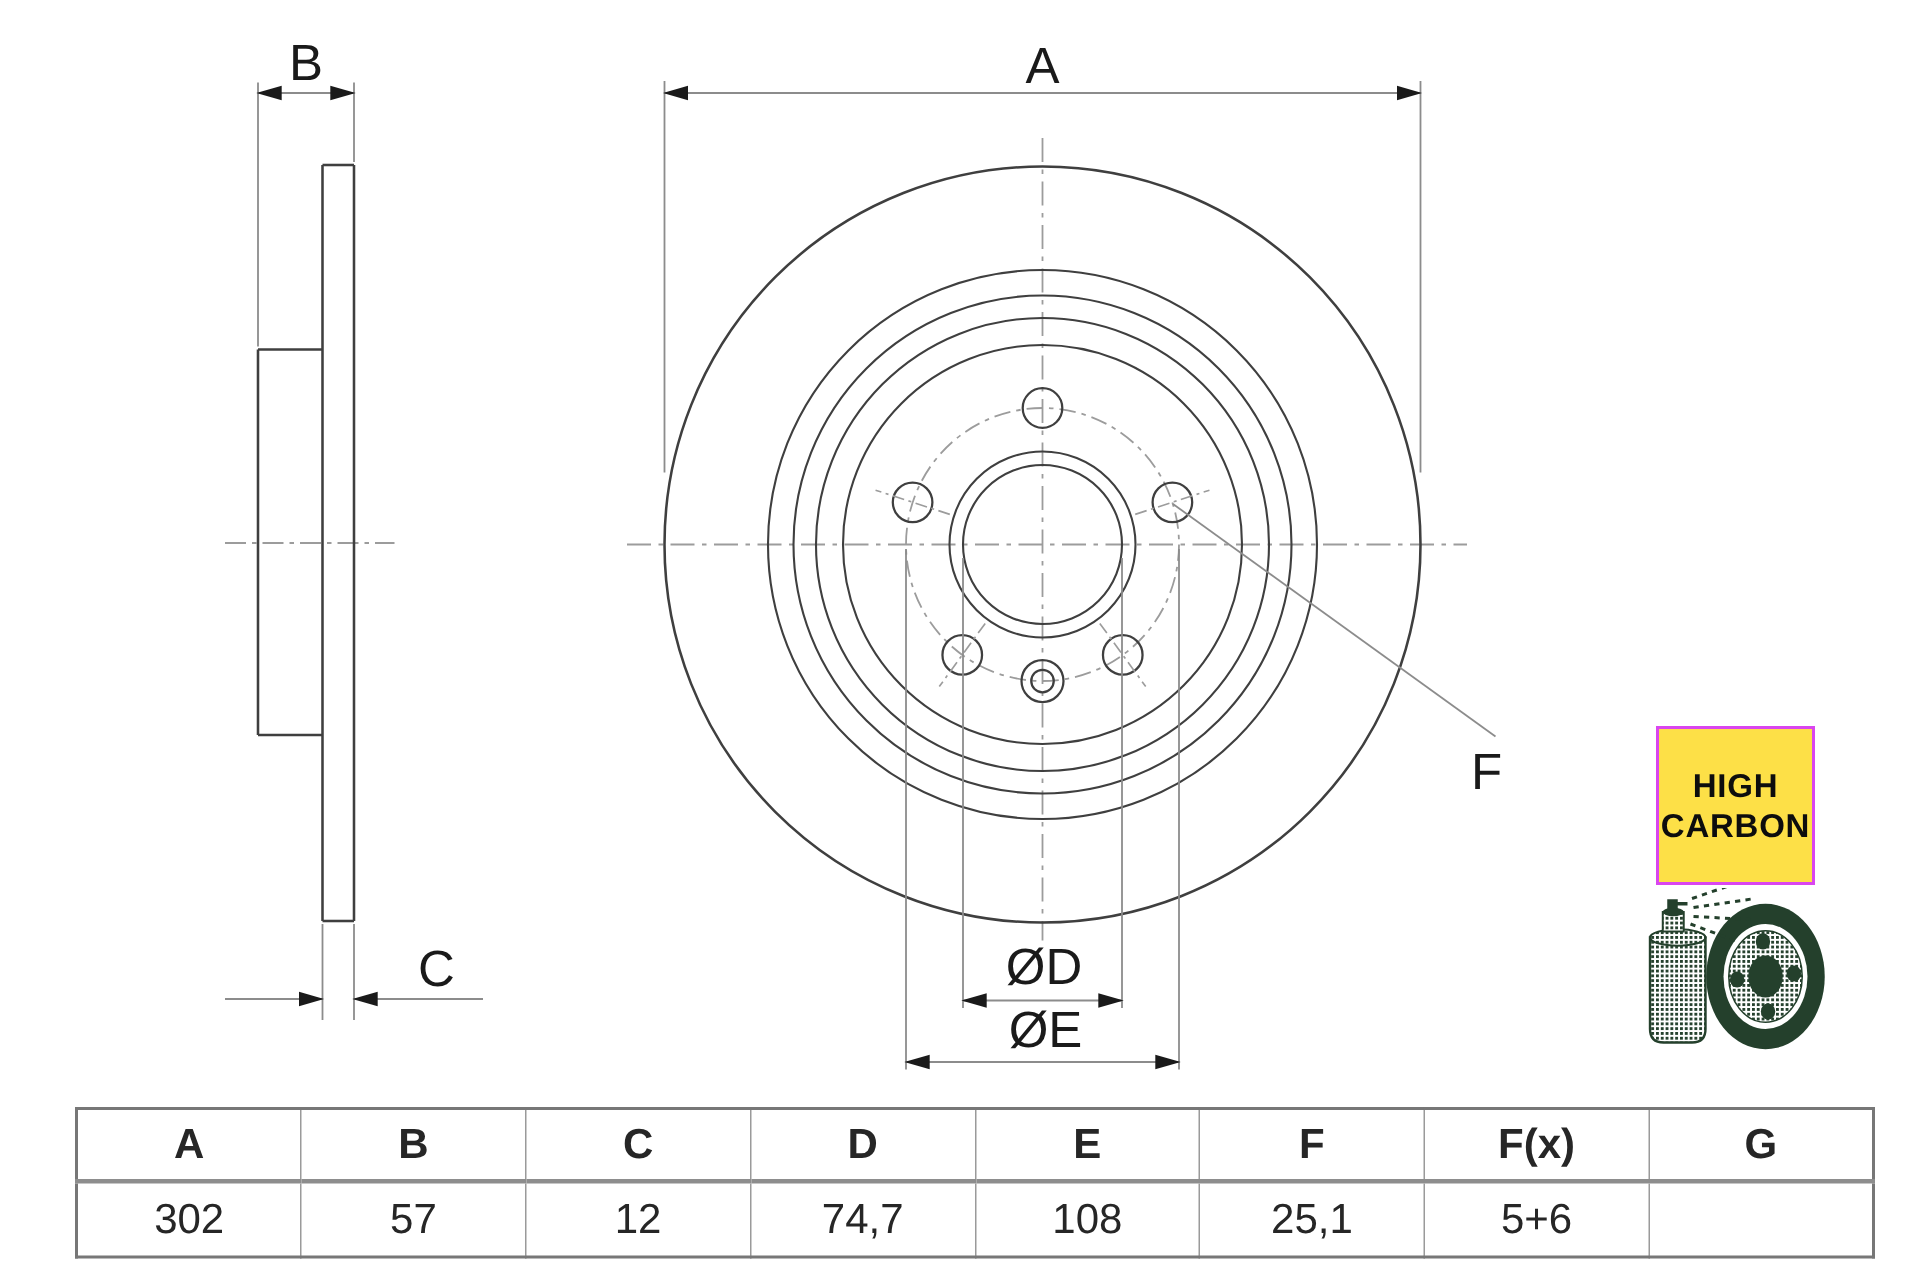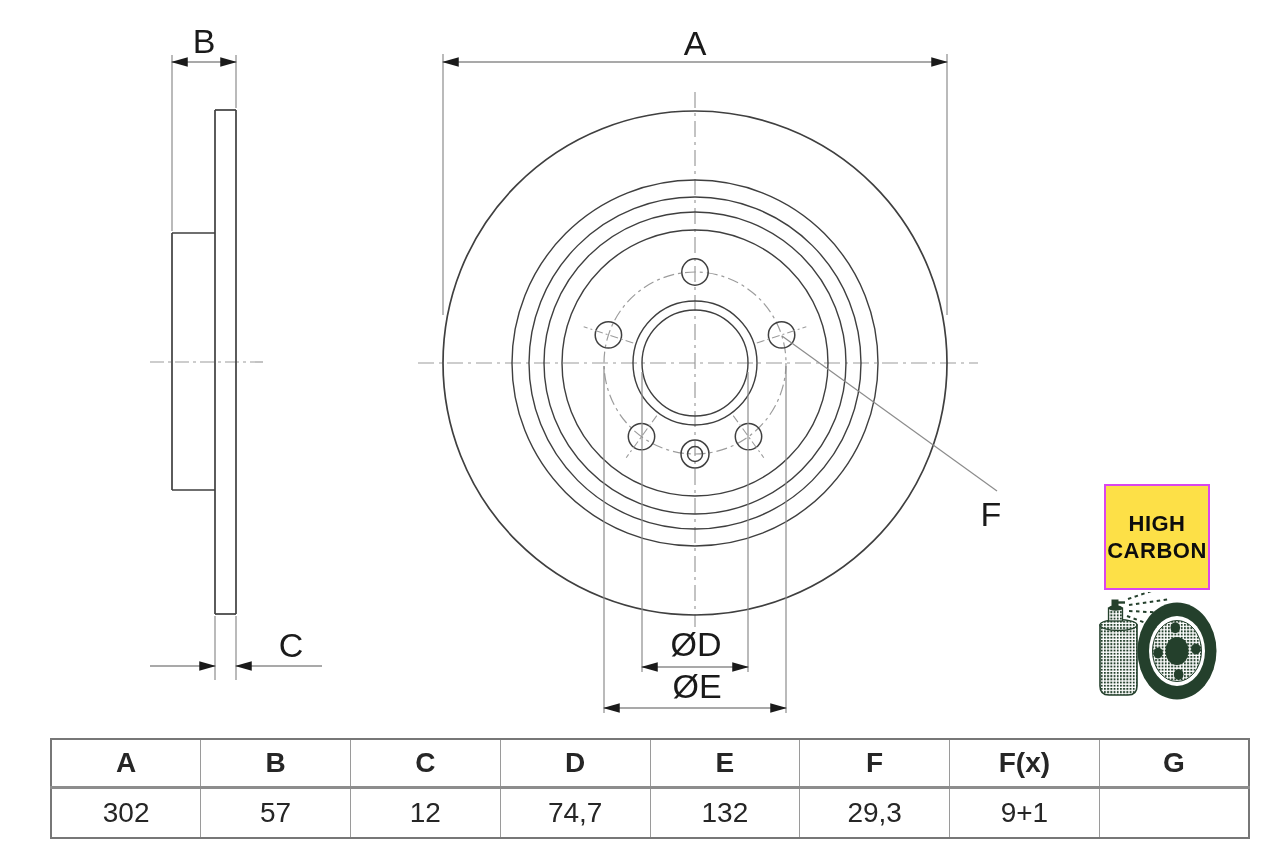--- a/index.html
+++ b/index.html
@@ -182,21 +182,21 @@
         <th>F(x)</th>
         <th>G</th>
       </tr>
     </thead>
     <tbody>
       <tr>
         <td>302</td>
         <td>57</td>
         <td>12</td>
         <td>74,7</td>
-        <td>132</td>
-        <td>29,3</td>
-        <td>9+1</td>
+        <td>108</td>
+        <td>25,1</td>
+        <td>5+6</td>
         <td></td>
       </tr>
     </tbody>
   </table>
 
 </div>
 
 </body></html>

